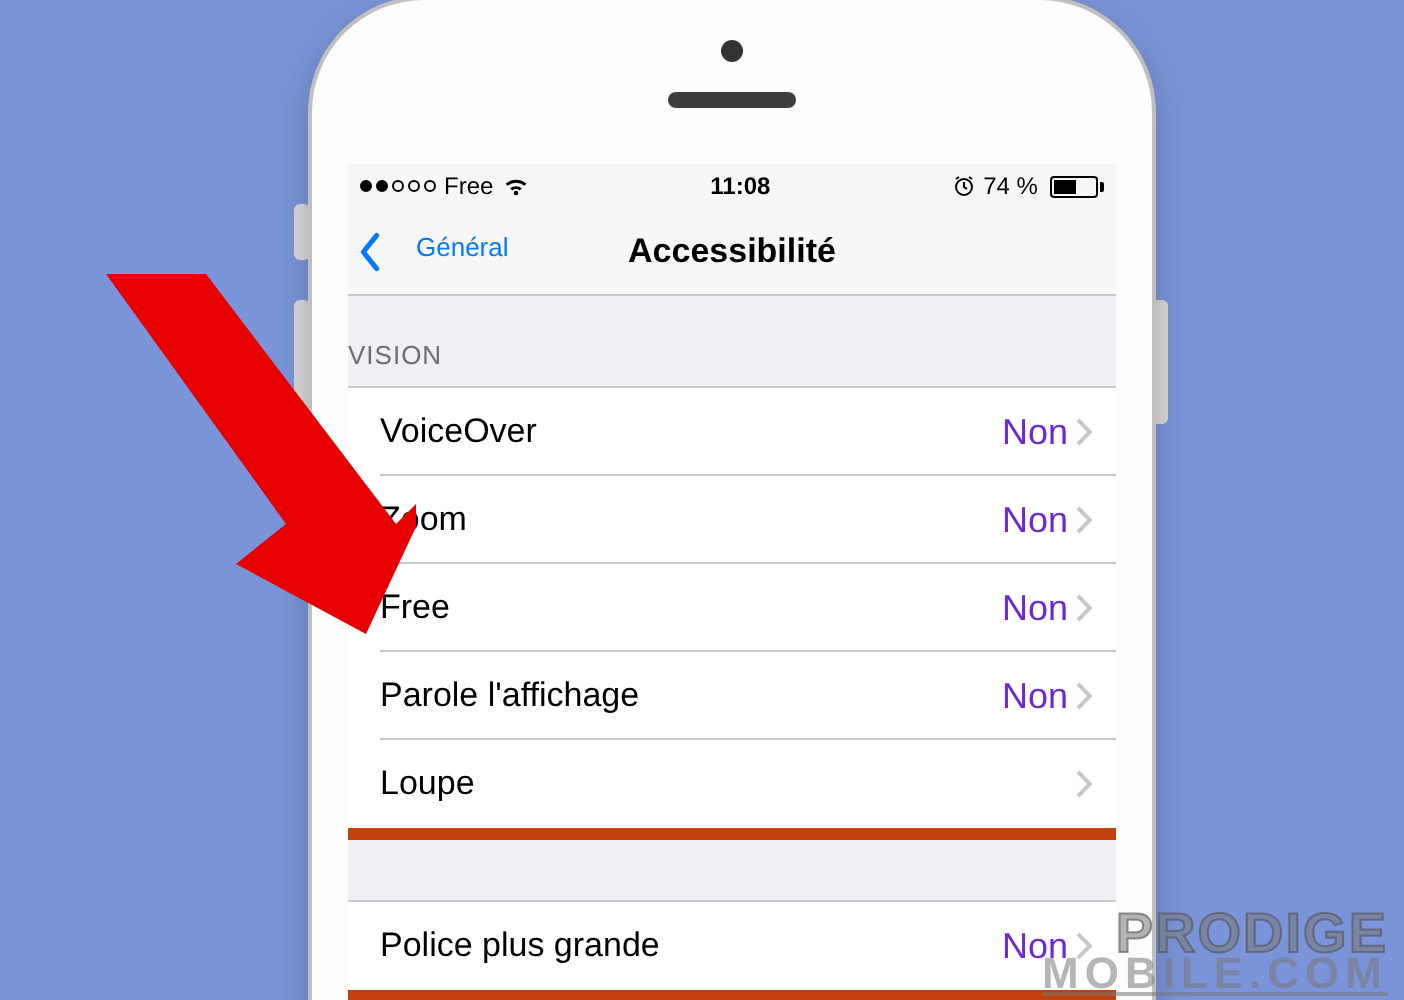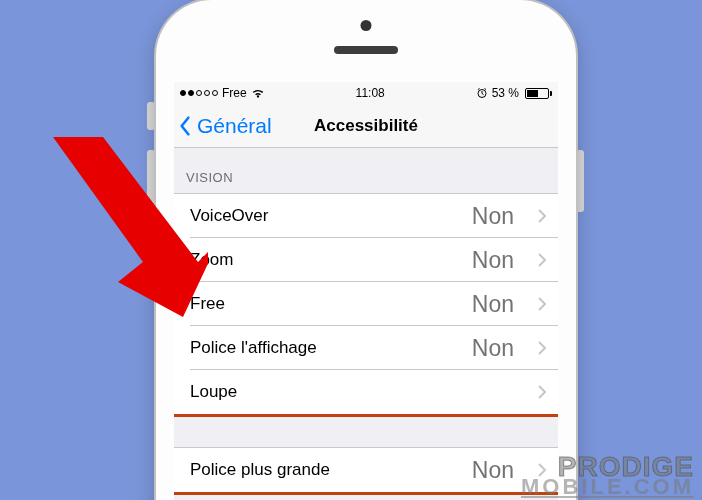--- a/index.html
+++ b/index.html
@@ -82,67 +82,66 @@
     .nav-bar {
       height: 44px;
       background: #f7f7f8;
       border-bottom: 1px solid #c8c8cc;
       position: relative;
       display: flex;
       align-items: center;
     }
     .back-button {
       display: flex;
-      align-items: center;
-      gap: 5px;
+      gap: 16px;
       color: #007aff;
-      font-size: 21px;
+      font-size: 13px;
       padding-left: 4px;
       cursor: pointer;
     }
     .back-chevron svg { width: 14px; height: 20px; display: block; }
     .nav-title {
       position: absolute;
       left: 0; right: 0;
       text-align: center;
       font-size: 17px;
       font-weight: 700;
       color: #000;
       pointer-events: none;
     }
     .section-header {
-      padding: 22px 12px 8px;
+      padding: 22px 0 8px;
       font-size: 13px;
       color: #6d6d72;
       letter-spacing: 0.5px;
     }
     .list {
       background: #fff;
       border-top: 1px solid #c8c8cc;
-      border-bottom: 3px solid #c2410c;
+      border-bottom: 6px solid #c2410c;
     }
     .row {
       display: flex;
       align-items: center;
       min-height: 44px;
       padding: 0 12px 0 16px;
       position: relative;
       cursor: pointer;
     }
     .row:not(:last-child)::after {
       content: "";
       position: absolute;
       left: 16px;
       right: 0;
       bottom: 0;
       height: 1px;
       background: #c8c8cc;
     }
     .row-label { flex: 1; font-size: 17px; color: #000; }
-    .row-value { font-size: 23px; color: #737373; margin-right: 24px; }
+    .row-value { font-size: 18px; color: #6d28d9; margin-right: 4px; }
     .disclosure svg { width: 8px; height: 14px; display: block; }
     .spacer { height: 30px; }
     .arrow-annotation {
       position: absolute;
       left: 48px;
       top: 132px;
       pointer-events: none;
     }
     .arrow-annotation svg { width: 160px; height: 190px; display: block; }
     .watermark {
@@ -193,30 +192,30 @@
             <span></span>
             <span></span>
         </span>
         <span>Free</span>
         <span class="wifi-icon">
           <svg viewBox="0 0 24 20">
               <path d="M12 18a2 2 0 100-4 2 2 0 000 4zm-5-6a8 8 0 0110 0l-1.8 1.8a5.5 5.5 0 00-6.4 0L7 12zm-4-4a14 14 0 0118 0l-1.8 1.8a11.5 11.5 0 00-14.4 0L3 8z" fill="#000"></path>
             </svg>
         </span>
       </div>
-      <div style="font-weight:400;">11:08</div>
+      <div style="font-weight:700;">11:08</div>
       <div class="sb-right">
         <span class="alarm-icon">
           <svg viewBox="0 0 24 24">
               <circle cx="12" cy="13" r="8" fill="none" stroke="#000" stroke-width="2"></circle>
               <path d="M12 8v5l3 2" stroke="#000" stroke-width="2" fill="none"></path>
               <path d="M4 5l3-2M20 5l-3-2" stroke="#000" stroke-width="2"></path>
             </svg>
         </span>
-        <span>53 %</span>
+        <span>74 %</span>
         <span class="battery">
           <span class="battery-body">
               <span class="battery-fill"></span>
             </span>
           <span class="battery-tip"></span>
         </span>
       </div>
     </div>
 
     <div class="nav-bar">
@@ -255,21 +254,21 @@
       <div class="row">
         <span class="row-label">Free</span>
         <span class="row-value">Non</span>
         <span class="disclosure">
             <svg viewBox="0 0 8 14">
               <path d="M1 1l6 6-6 6" fill="none" stroke="#c7c7cc" stroke-width="2"></path>
             </svg>
           </span>
       </div>
       <div class="row">
-        <span class="row-label">Police l'affichage</span>
+        <span class="row-label">Parole l'affichage</span>
         <span class="row-value">Non</span>
         <span class="disclosure">
             <svg viewBox="0 0 8 14">
               <path d="M1 1l6 6-6 6" fill="none" stroke="#c7c7cc" stroke-width="2"></path>
             </svg>
           </span>
       </div>
       <div class="row">
         <span class="row-label">Loupe</span>
         <span class="row-value"></span>

